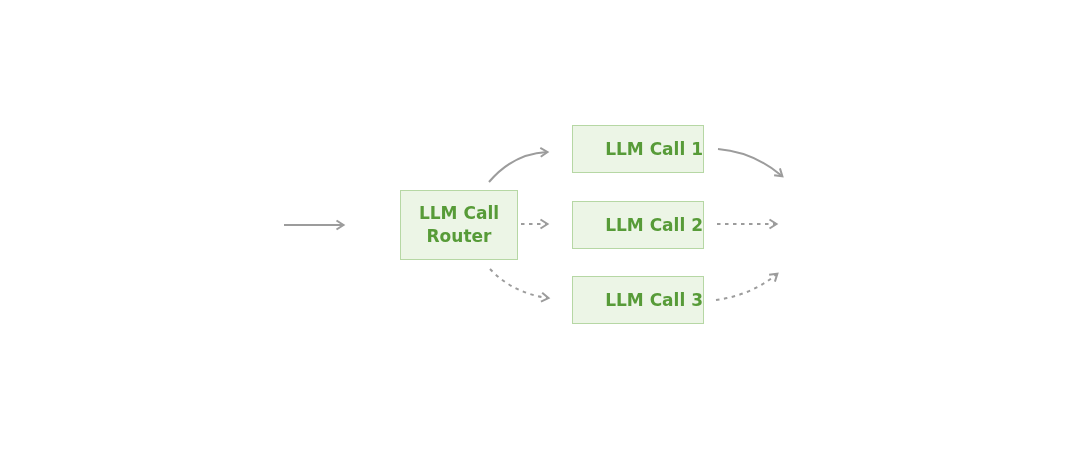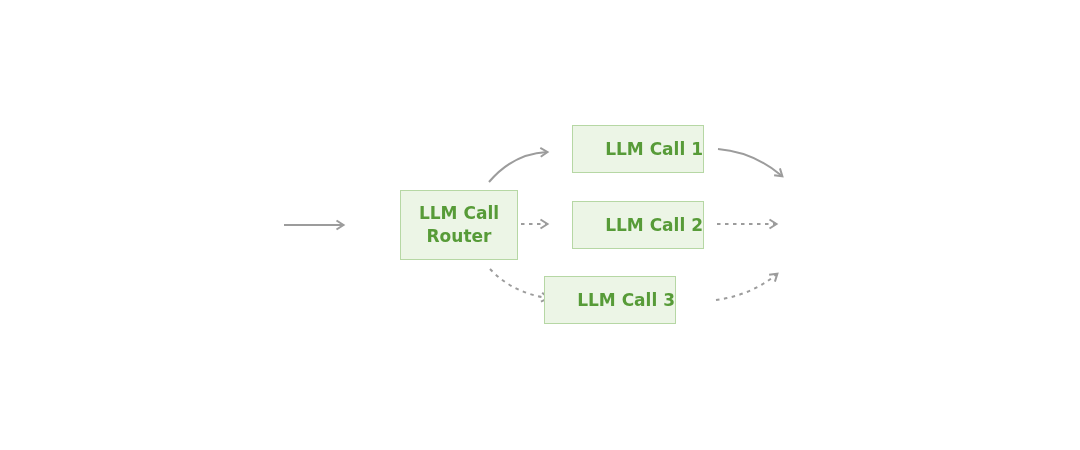--- a/index.html
+++ b/index.html
@@ -57,21 +57,21 @@
     background: var(--green-fill);
     border: 1.5px solid var(--green-border);
     color: var(--green-text);
     font-size: 17px;
     line-height: 1.35;
   }
   .node-in     { left: 212px; top: 197px; width: 57px;  height: 57px; border-radius: 50%; }
   .node-router { left: 360px; top: 190px; width: 118px; height: 70px; padding: 4px 4px; margin-left: 40px; }
   .node-call1  { left: 572px; top: 125px; width: 132px; height: 48px; }
   .node-call2  { left: 572px; top: 201px; width: 132px; height: 48px; }
-  .node-call3  { left: 544px; top: 276px; width: 132px; height: 48px; }
+  .node-call3  { left: 572px; top: 276px; width: 132px; height: 48px; }
   .node-out    { left: 797px; top: 200px; width: 74px;  height: 50px; border-radius: 25px; }
 </style>
 </head>
 <body>
 
 <div class="canvas">
 
   <svg class="edges-layer" width="1080" height="450" viewBox="0 0 1080 450" xmlns="http://www.w3.org/2000/svg">
     <defs>
       <marker id="head" markerUnits="userSpaceOnUse" markerWidth="16" markerHeight="16" refX="10" refY="7" orient="auto">

